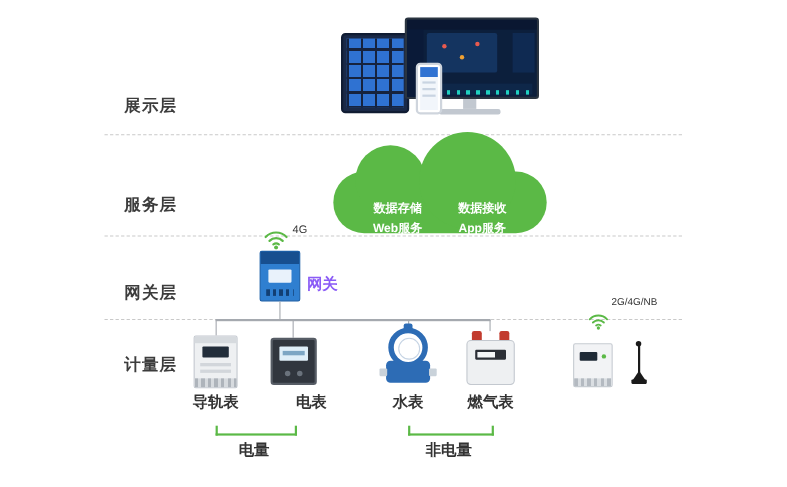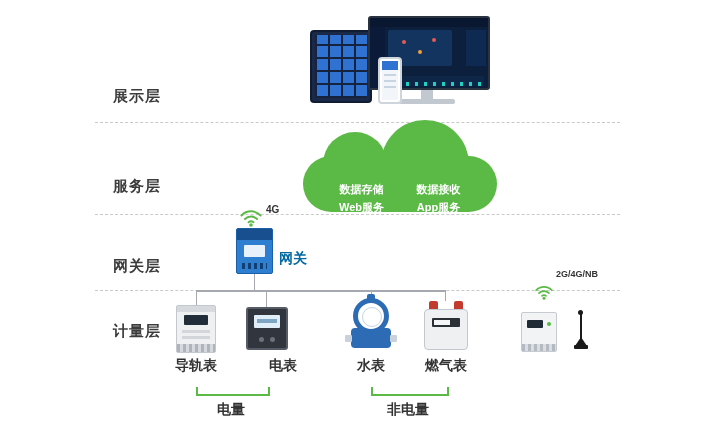--- a/index.html
+++ b/index.html
@@ -43,22 +43,22 @@
   .cloud-grid{position:absolute;top:48px;left:20px;width:154px;display:grid;grid-template-columns:1fr 1fr;row-gap:3px;
               z-index:2;color:#fff;font-size:11px;font-weight:600;text-align:center;}
 
   
   .gw{position:absolute;left:236px;top:228px;width:37px;height:46px;background:#2f7fd0;border:1px solid #1b5fa8;
       border-radius:2px;box-sizing:border-box;}
   .gw-top{position:absolute;left:0;top:0;right:0;height:11px;background:#174f8f;}
   .gw-label-plate{position:absolute;left:7px;top:16px;width:21px;height:12px;background:#e9f2fb;border-radius:1px;}
   .gw-ports{position:absolute;left:5px;bottom:4px;right:5px;height:6px;
      background:repeating-linear-gradient(90deg,#123f73 0 3px,transparent 3px 6px);}
-  .gw-name{position:absolute;left:279px;top:250px;font-size:14px;font-weight:600;color:#0369a1;}
-  .wireless-tag{position:absolute;font-size:10px;font-weight:700;color:#333;}
+  .gw-name{position:absolute;left:279px;top:250px;font-size:14px;font-weight:600;color:#8b5cf6;}
+  .wireless-tag{position:absolute;font-size:10px;font-weight:400;color:#333;}
 
   
   .line{position:absolute;background:#a5a9af;}
 
   
   .din{position:absolute;background:#eef0f2;border:1px solid #c3c8cf;border-radius:2px;box-sizing:border-box;}
   .din-band-top{position:absolute;left:0;top:0;right:0;height:6px;background:#d6dade;}
   .din-screen{position:absolute;left:50%;transform:translateX(-50%);top:9px;width:24px;height:10px;background:#222d3a;border-radius:1px;}
   .din-row{position:absolute;left:5px;right:5px;height:3px;background:#d2d6db;}
   .din-band-bot{position:absolute;left:0;bottom:0;right:0;height:8px;background:#d6dade;

